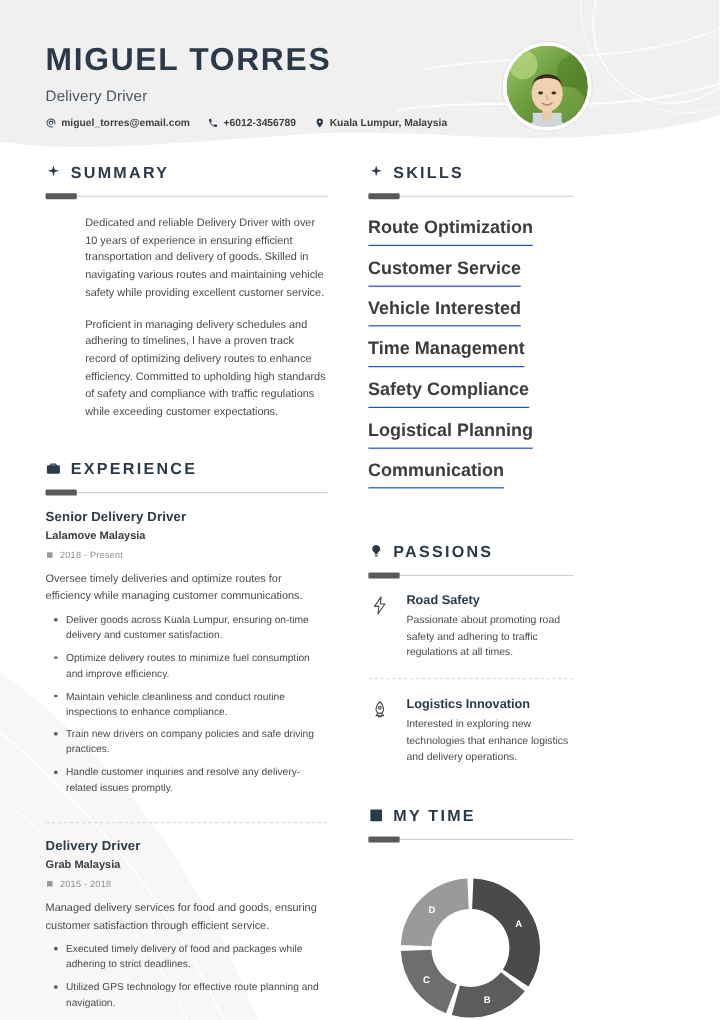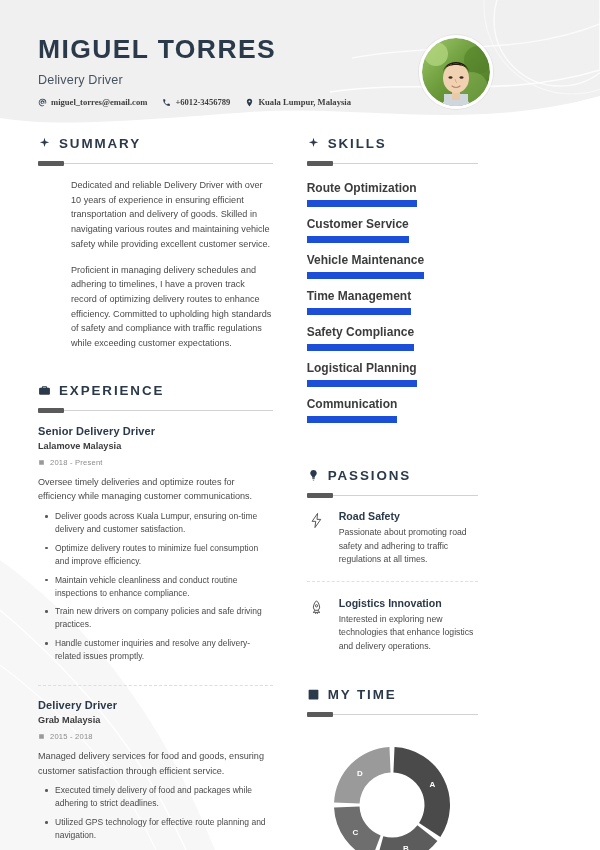--- a/index.html
+++ b/index.html
@@ -41,21 +41,21 @@
   }
   .contacts {
     margin-top: 11px;
     display: flex;
     align-items: center;
     gap: 15px;
     font-size: 8.6px;
     color: #3f3f3f;
     font-weight: 600;
   }
-  .contact { display: flex; align-items: flex-start; gap: 4px; white-space: nowrap; font-family: Liberation Serif, serif; }
+  .contact { display: flex; align-items: flex-start; gap: 4px; white-space: nowrap; }
   .contact .ci { display: inline-flex; width: 9px; height: 9px; flex: 0 0 auto; }
   .contact .ci svg { width: 9px; height: 9px; fill: #2b3a4a; }
   .contact .txt { line-height: 1; }
 
   .avatar {
     position: absolute;
     right: 39px;
     top: 35px;
     width: 74px;
     height: 74px;
@@ -107,25 +107,25 @@
     line-height: 1.62;
     color: #4a4a4a;
     margin-bottom: 11px;
     margin-left: 33px;
   }
   .para:last-child { margin-bottom: 0; }
 
   
   .skills { display: flex; flex-wrap: wrap; column-gap: 9px; row-gap: 0px; }
   .skill {
-    font-size: 12px;
+    font-size: 15px;
     font-weight: 600;
     color: #3c3c3c;
     padding: 3px 0 4px 0;
-    border-bottom: 7px solid #1d4ed8;
+    border-bottom: 1px solid #1d4ed8;
     margin-bottom: 7px;
     line-height: 1.25;
   }
 
   
   .job { padding-bottom: 4px; }
   .job-sep {
     border-top: 1px dashed #dedede;
     margin: 12px 0 13px 0;
     height: 0;
@@ -367,21 +367,21 @@
             <svg viewBox="0 0 24 24">
                 <path d="M12 1.5 13.9 8 20.5 9.9 13.9 11.8 12 18.3 10.1 11.8 3.5 9.9 10.1 8Z"></path>
               </svg>
           </span>
           <span class="sec-title">SKILLS</span>
         </div>
         <div class="sec-rule"></div>
         <div class="skills">
           <span class="skill">Route Optimization</span>
           <span class="skill">Customer Service</span>
-          <span class="skill">Vehicle Maintenance</span>
+          <span class="skill">Vehicle Interested</span>
           <span class="skill">Time Management</span>
           <span class="skill">Safety Compliance</span>
           <span class="skill">Logistical Planning</span>
           <span class="skill">Communication</span>
         </div>
       </div>
 
       <div class="sec" style="margin-top:38px;">
         <div class="sec-head">
           <span class="sec-icon">

